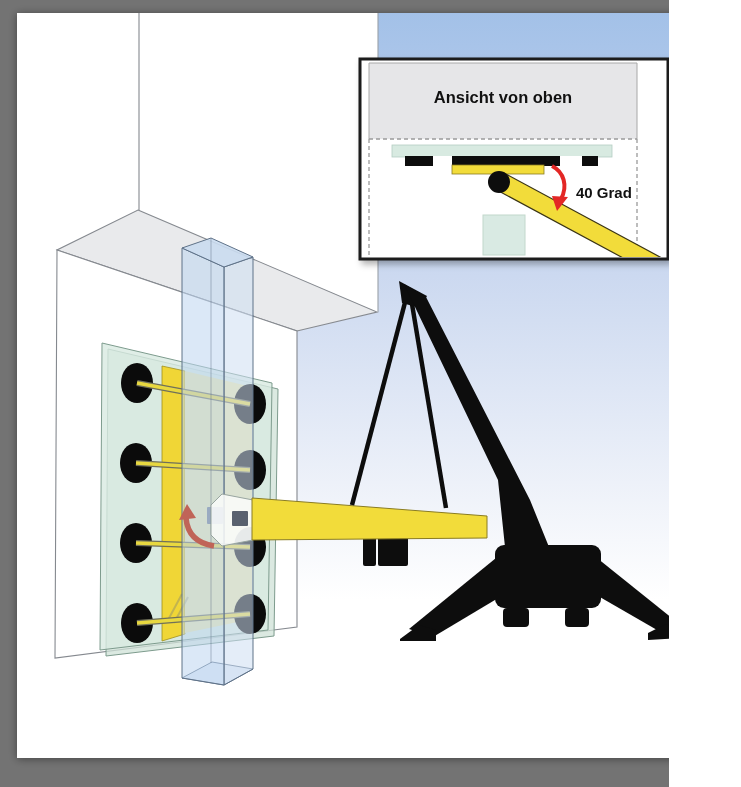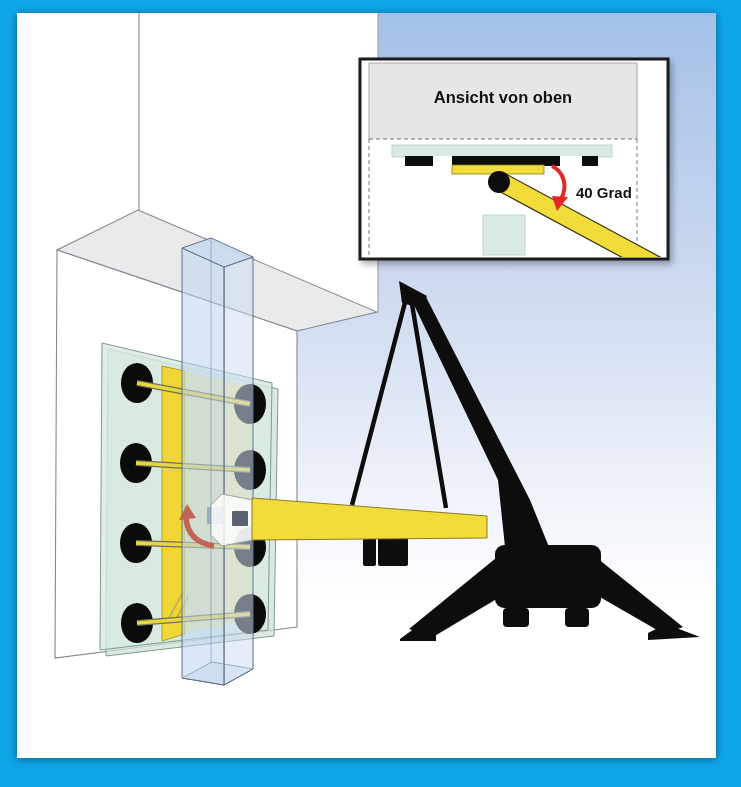--- a/index.html
+++ b/index.html
@@ -1,16 +1,16 @@
 <!DOCTYPE html>
 <html><head>
 <meta charset="utf-8">
 <style>
   html,body{margin:0;padding:0;background:#ffffff;}
-  .stage{position:relative;width:741px;height:787px;background:#0ea5e9;overflow:hidden;
+  .stage{position:relative;width:669px;height:787px;background:#737373;overflow:hidden;
          font-family:"Liberation Sans",sans-serif;}
   svg{display:block}
   text{font-family:"Liberation Sans","DejaVu Sans",sans-serif;font-weight:bold;fill:#111;}
 </style>
 </head>
 <body>
 
 <div class="stage">
 <svg width="741" height="787" viewBox="0 0 741 787">
   <defs>

